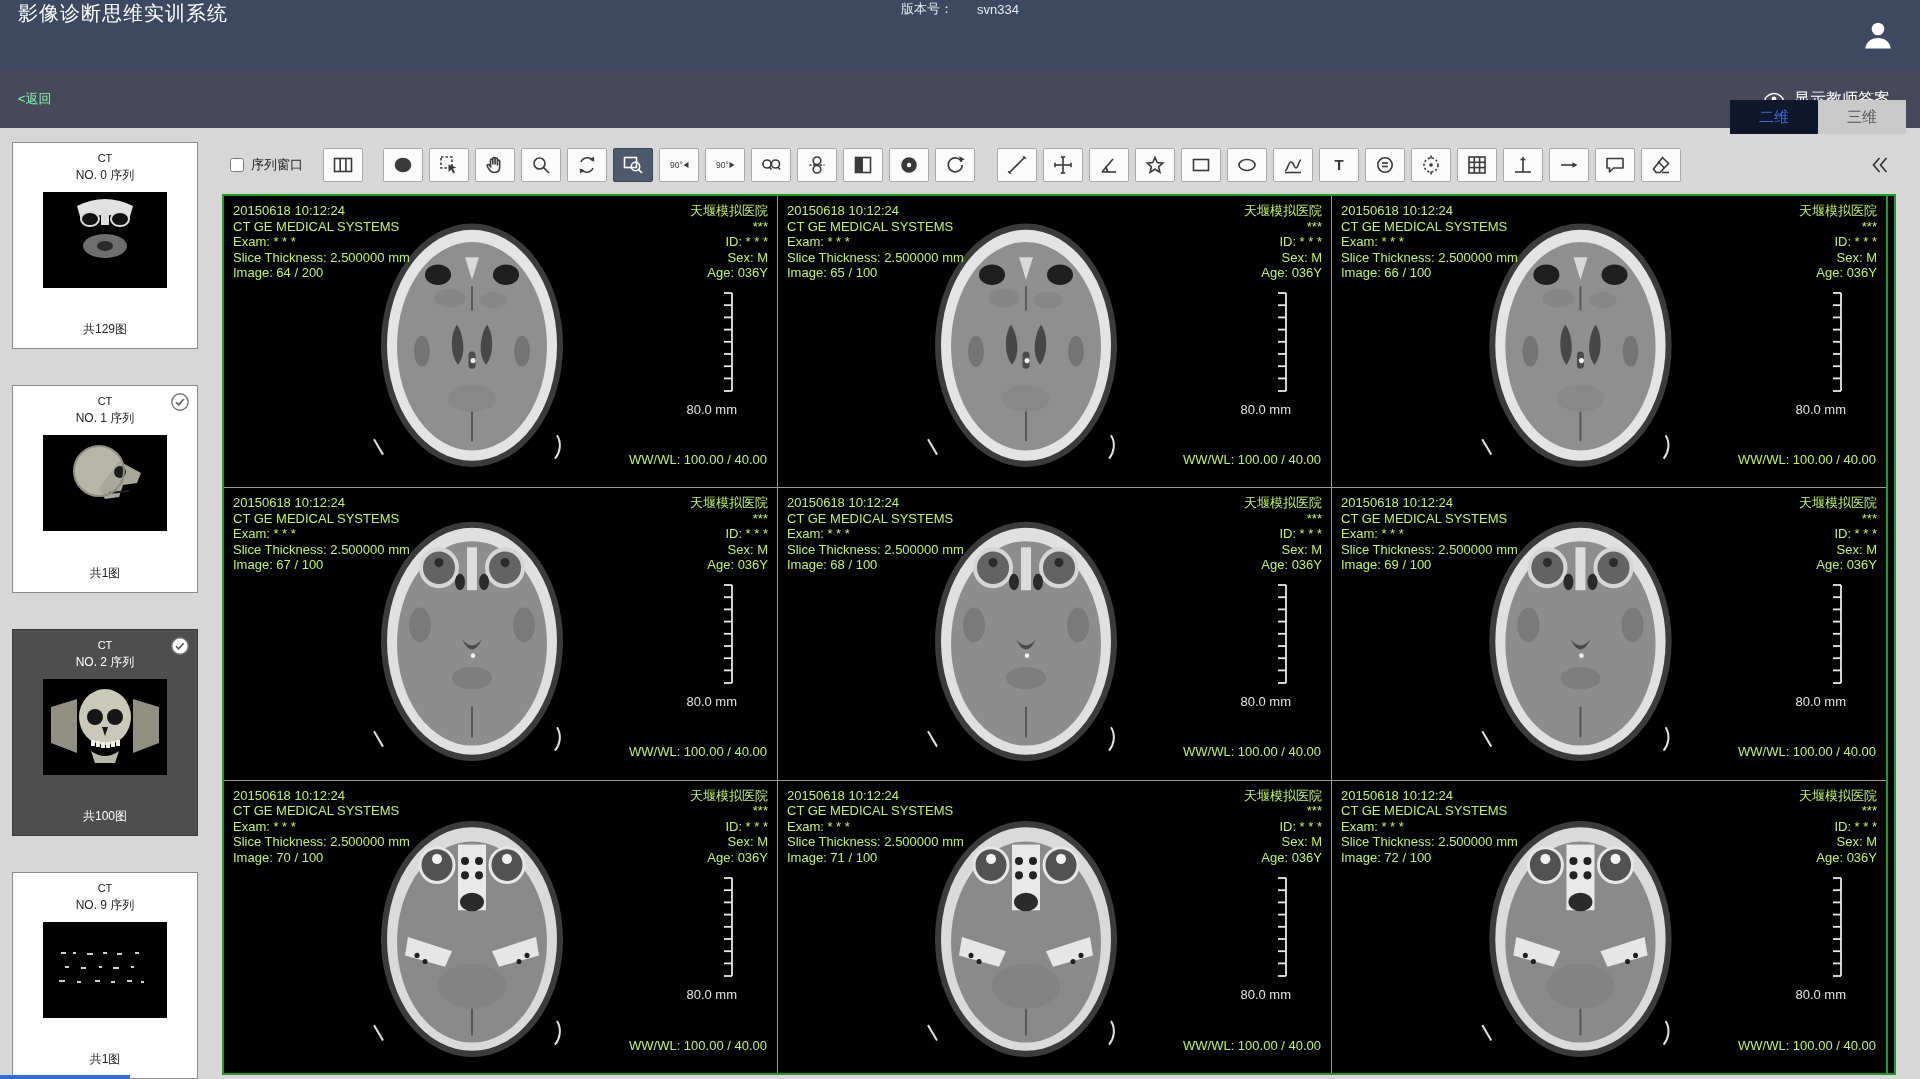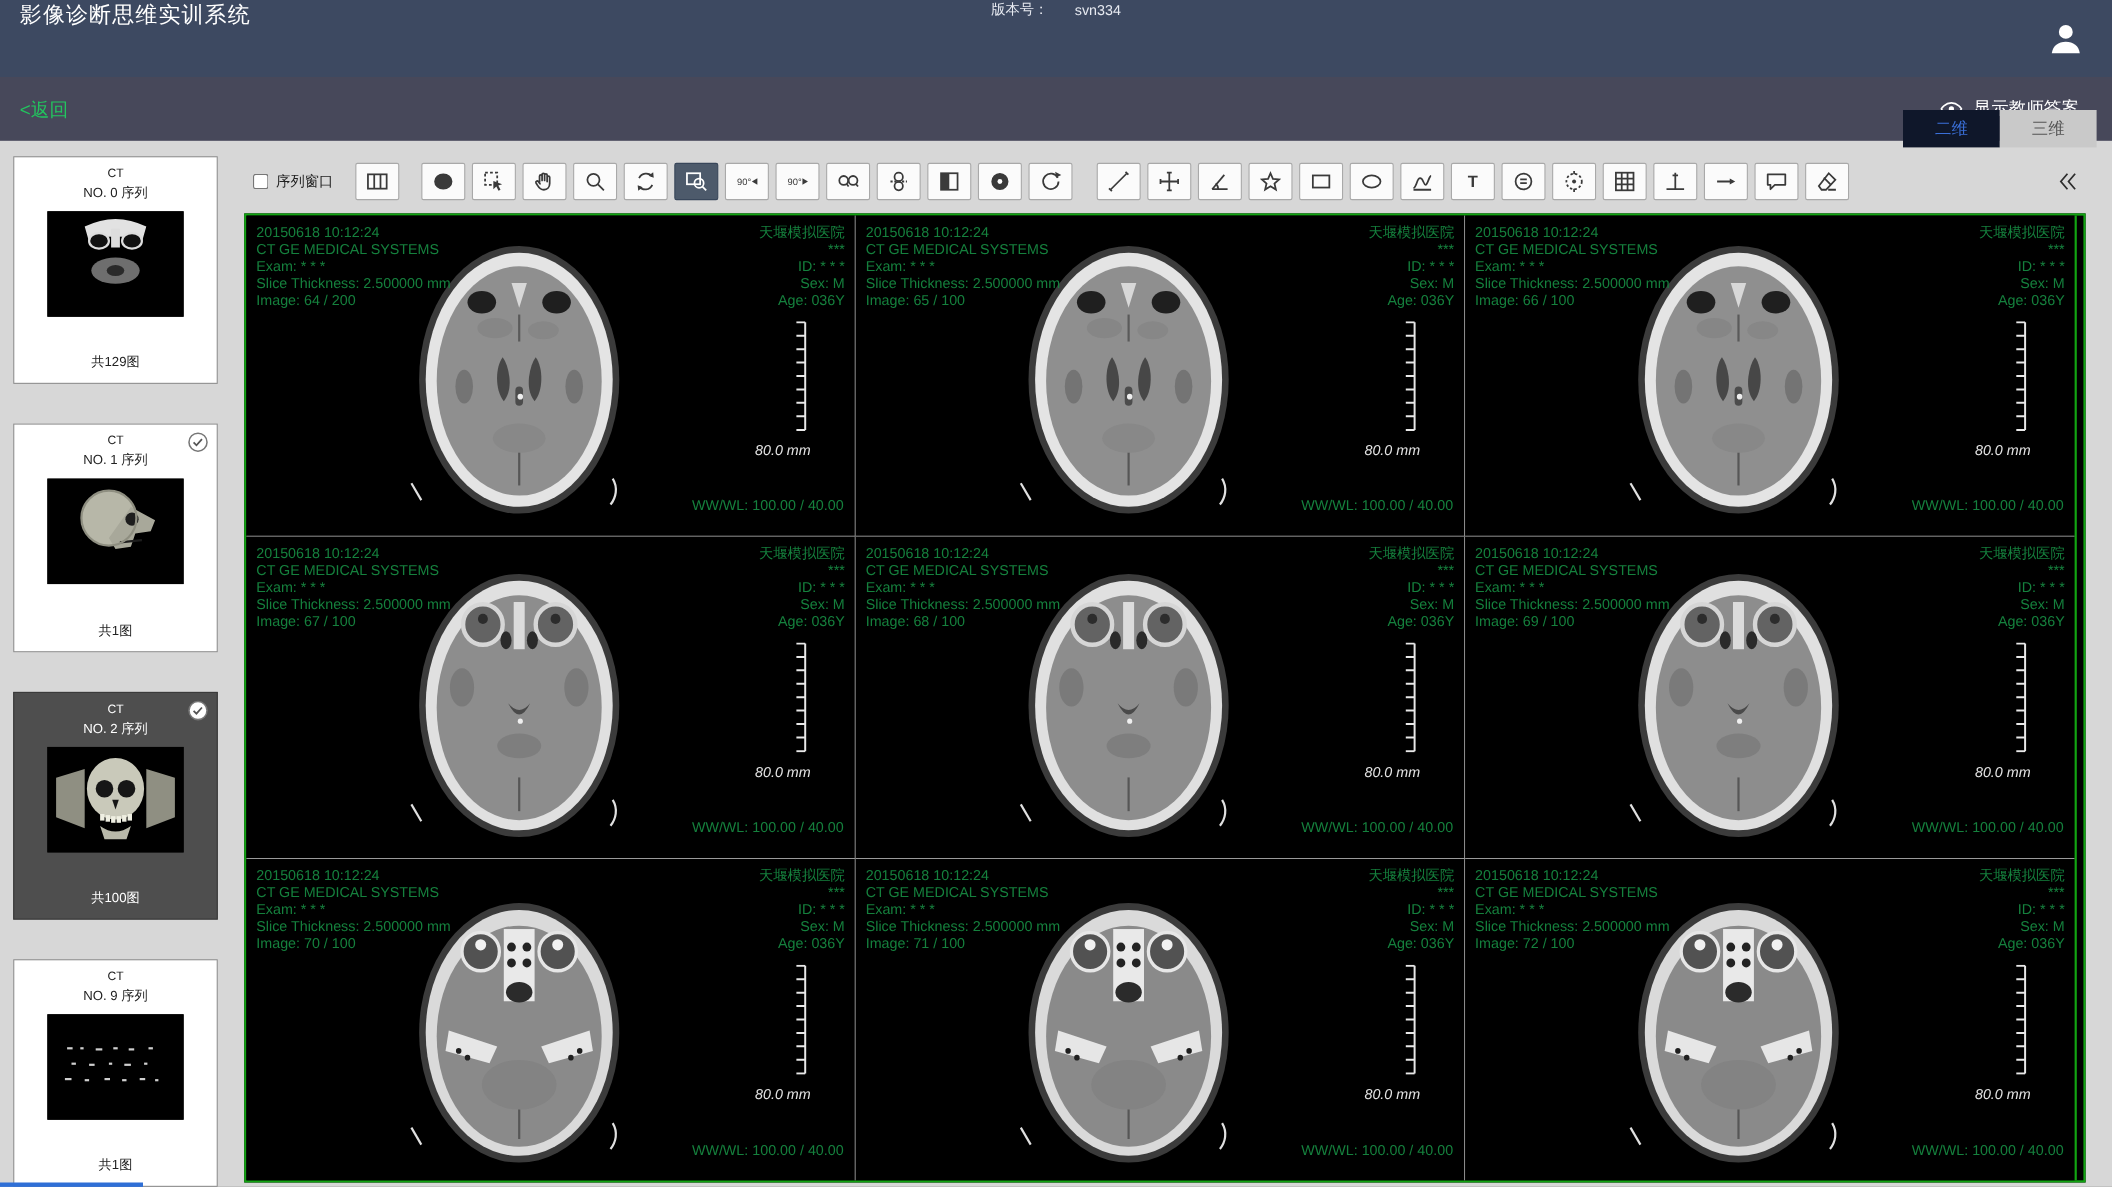--- a/index.html
+++ b/index.html
@@ -8,21 +8,21 @@
   button{font:inherit;cursor:pointer}
 
   
   .app-header{height:70px;background:var(--header-bg,#3d4961);display:flex;color:#fff;position:relative;padding:0 24px 0 18px}
   .app-title{font-size:20px;letter-spacing:1px}
   .version{position:absolute;left:50%;transform:translateX(-50%);font-size:13px;color:#e6e9f0;display:flex;gap:24px;align-items:center}
   .user{margin-left:auto;display:flex;align-items:center}
 
   
   .subheader{height:58px;background:var(--subheader-bg,#47485a);display:flex;align-items:center;color:#fff;padding:0 30px 0 18px;position:relative}
-  .back{font-size:17px;background:none;border:none;color:#22c55e}
+  .back{font-size:13px;background:none;border:none;color:#86efac}
   .show-answer{margin-left:auto;display:flex;align-items:center;gap:9px;font-size:16px;background:none;border:none;color:#fff}
 
   
   .tabs{position:absolute;top:100px;right:14px;display:flex;z-index:10}
   .tab{width:88px;height:34px;display:flex;align-items:center;justify-content:center;font-size:15px;background:#c9c9c9;color:#555;border:none}
   .tab.active{background:#0f172a;color:var(--tab-active-text,#3a6fd8)}
 
   
   .content{display:flex;height:951px}
   .sidebar{width:212px;padding:14px 0 0 12px;display:flex;flex-direction:column;gap:36px}
@@ -48,25 +48,25 @@
   .collapse{margin-left:auto;border:none;background:transparent;color:#2e2e2e;width:34px;height:34px;display:flex;align-items:center;justify-content:center}
 
   
   .viewer{flex:1;margin-top:4px;border:2px solid var(--viewport-border,#12a412);background:#000;position:relative}
   .grid{position:absolute;left:0;top:0;bottom:0;right:8px;display:grid;grid-template-columns:repeat(3,1fr);grid-template-rows:repeat(3,1fr)}
   .inner-edge{position:absolute;top:0;bottom:0;right:6px;width:2px;background:var(--viewport-border,#12a412)}
   .cell{position:relative;overflow:hidden;border-right:1px solid #9a9a9a;border-bottom:1px solid #9a9a9a;background:#000}
   .cell:nth-child(3n){border-right:none}
   .cell:nth-child(n+7){border-bottom:none}
   .slice{position:absolute;inset:0;width:100%;height:100%}
-  .ov{position:absolute;color:#15803d;font-size:13px;line-height:15.5px;white-space:nowrap}
+  .ov{position:absolute;color:#bef264;font-size:13px;line-height:15.5px;white-space:nowrap}
   .tl{top:7px;left:9px}
   .tr{top:7px;right:9px;text-align:right}
   .ruler{right:42px;top:96px;line-height:0}
-  .scaleLab{right:40px;top:206px;font-style:italic;color:#e3e3e3}
+  .scaleLab{right:40px;top:206px;color:#e3e3e3}
   .wl{right:10px;bottom:20px}
 
   .bottom-accent{position:absolute;left:0;bottom:0;width:130px;height:4px;background:var(--accent-blue,#2f6fd6)}
 </style>
 </head>
 <body>
 
 <header class="app-header">
   <div class="app-title">影像诊断思维实训系统</div>
   <div class="version">

